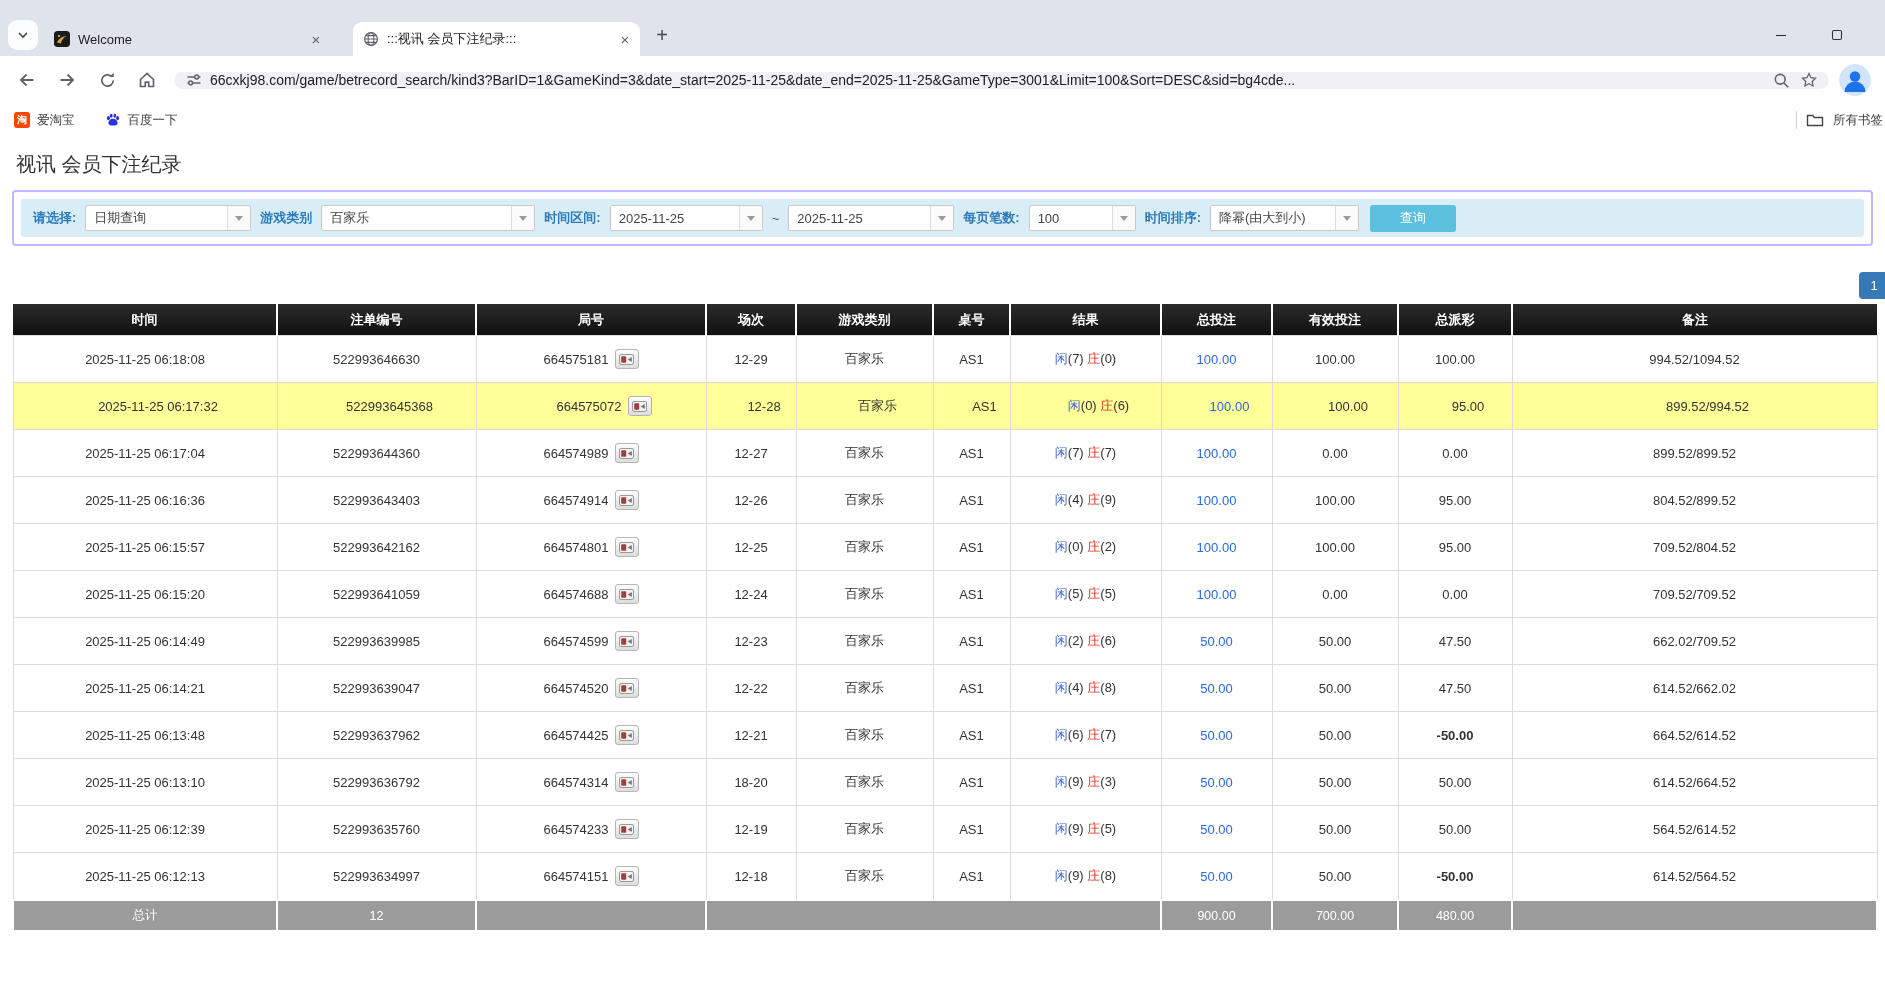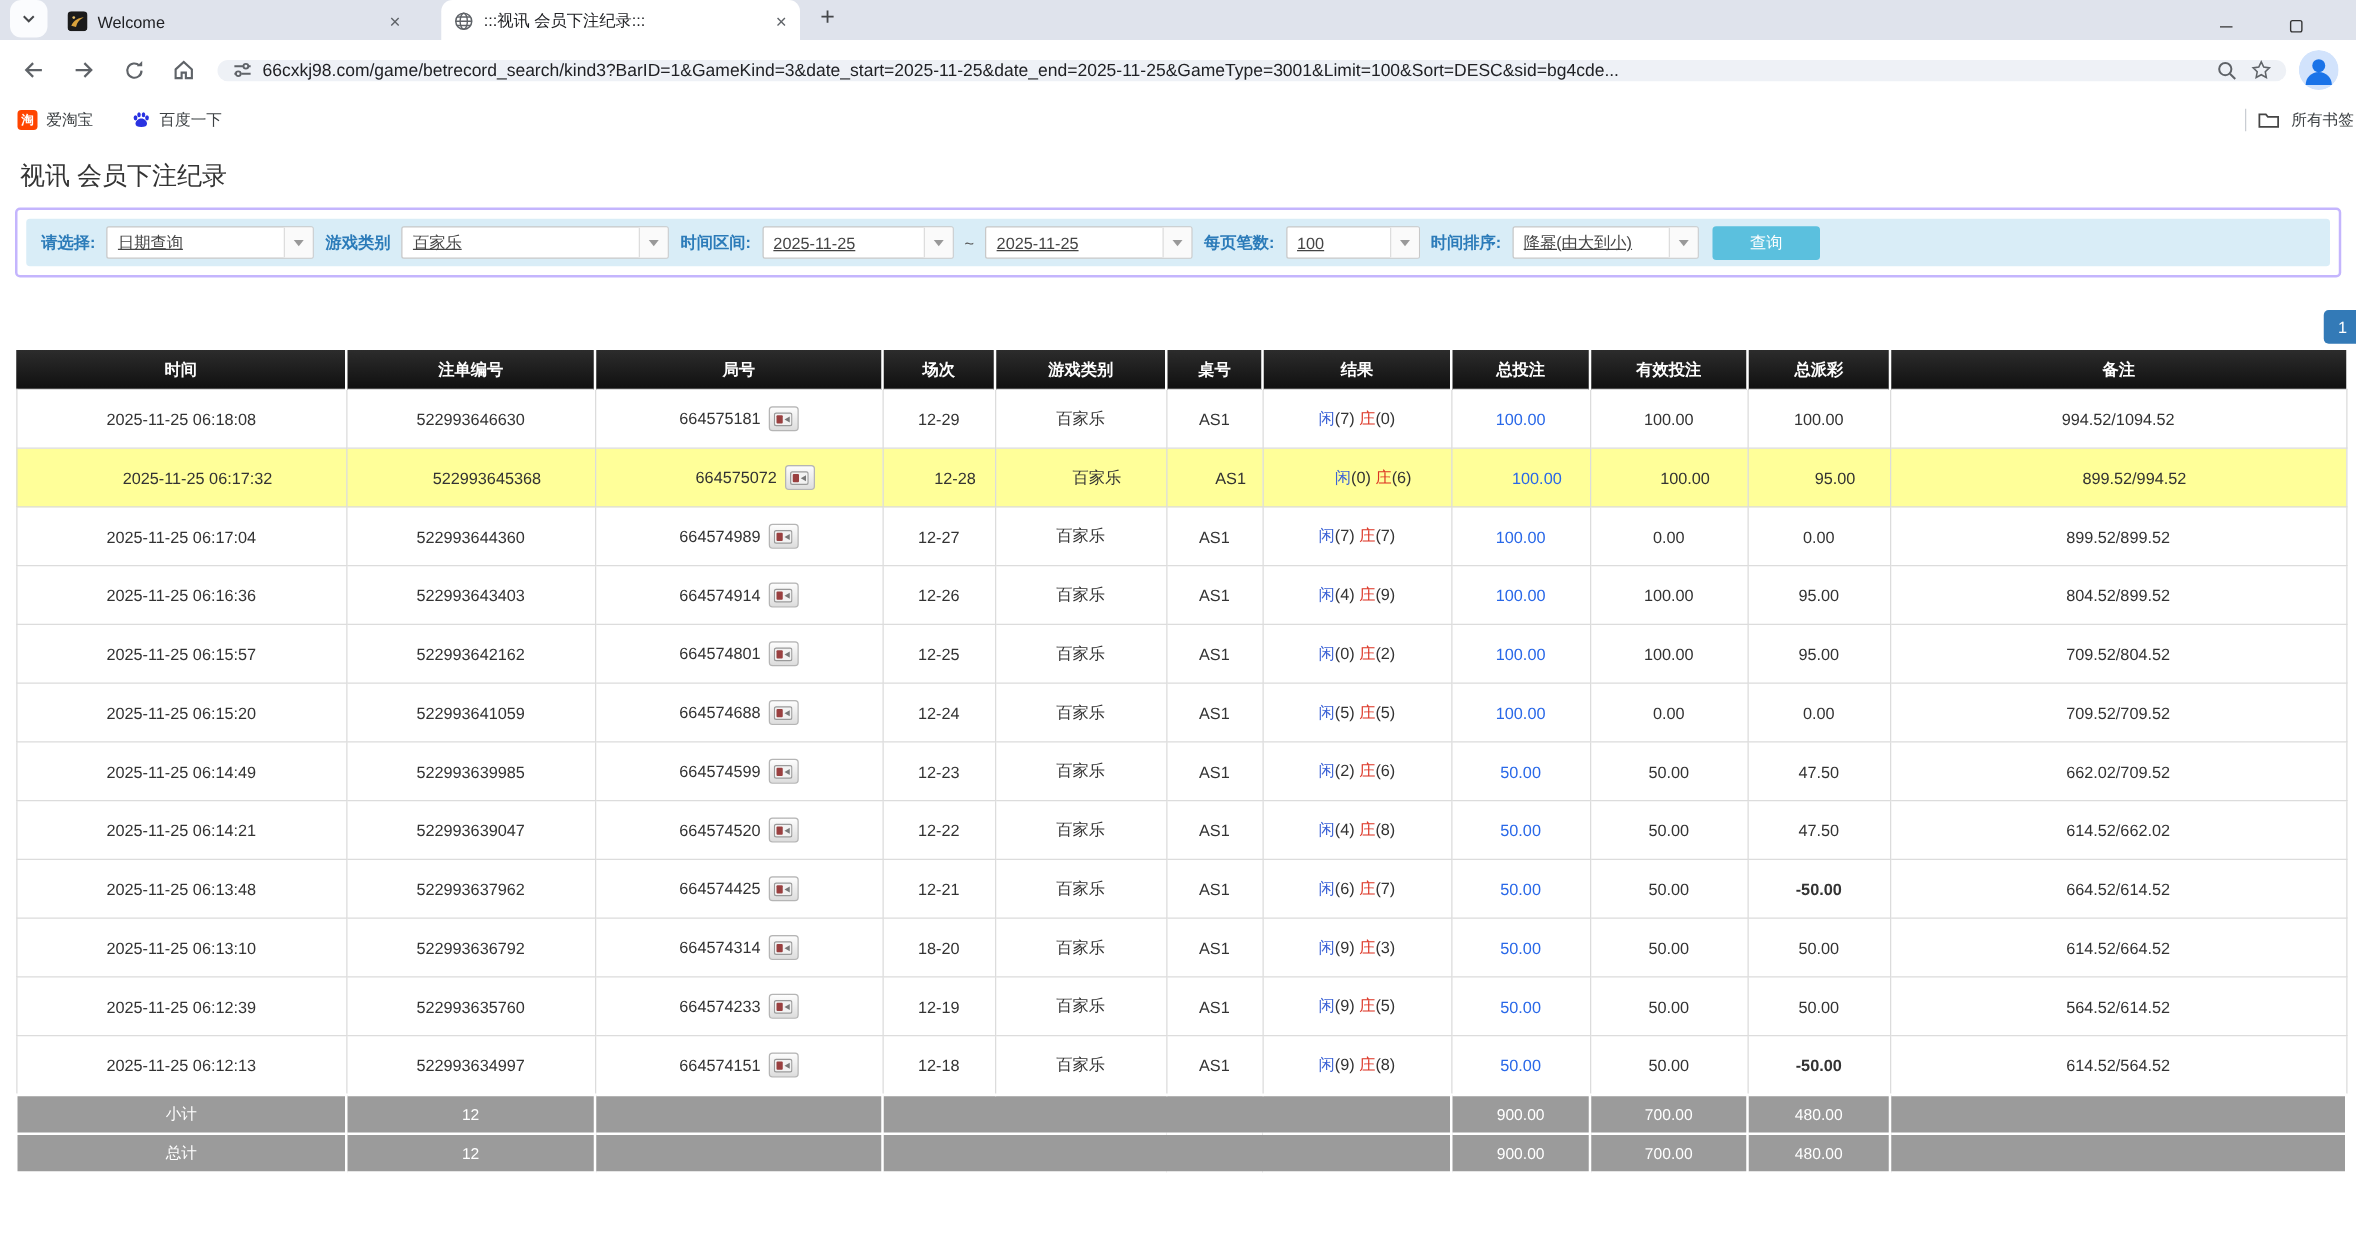--- a/index.html
+++ b/index.html
@@ -2,21 +2,21 @@
 <html style="--query-button: #5bc0de; --pagination-active: #337ab7; --row-highlight: #ffff99; --player-blue: #3d63d6; --banker-red: #dc3222; --bet-link-blue: #2968e8; --negative-red: #f50000; --filter-bar-bg: #d9edf7; --filter-label-blue: #2b7bb9; --info-bar-bg: #dff0d8; --info-text-green: #5c715c; --warning-orange: #fc4b28; --header-bg: #2c2c2c; --footer-gray: #9b9b9b;"><head>
 <meta charset="utf-8">
 <style>
   html,body{margin:0;padding:0;}
   body{
     width:1885px;height:1000px;overflow:hidden;background:#fff;
     font-family:"Liberation Sans","DejaVu Sans",sans-serif;
     -webkit-font-smoothing:antialiased;
   }
   
-  .tabstrip{height:32px;background:#dfe3ec;display:flex;align-items:flex-start;padding-left:8px;box-sizing:border-box;}
+  .tabstrip{height:56px;background:#dfe3ec;display:flex;align-items:flex-end;padding-left:8px;box-sizing:border-box;}
   .tab-search{width:30px;height:30px;margin:0 6px 6px 0;border-radius:9px;background:#fbfcfe;display:flex;align-items:center;justify-content:center;flex:none;}
   .tab{width:287px;height:34px;border-radius:9px 9px 0 0;display:flex;align-items:center;padding:0 6px 0 10px;font-size:13px;color:#3c4043;box-sizing:border-box;flex:none;}
   .tab.active{background:#fff;}
   .tab .favicon{width:16px;height:16px;flex:none;display:flex;align-items:center;justify-content:center;}
   .tab .title{flex:1;overflow:hidden;white-space:nowrap;margin:0 8px;color:#202124;}
   .tab .close{width:18px;height:18px;border-radius:50%;display:flex;align-items:center;justify-content:center;color:#5f6368;font-size:15px;line-height:1;flex:none;}
   .tab+ .tab{margin-left:22px;}
   .newtab{width:28px;height:28px;margin:0 0 7px 8px;font-size:20px;color:#45474a;display:flex;align-items:center;justify-content:center;flex:none;}
   .win-controls{margin-left:auto;display:flex;align-items:center;height:42px;gap:16px;padding-right:28px;}
   .win-btn{width:40px;height:30px;display:flex;align-items:center;justify-content:center;}
@@ -34,21 +34,21 @@
   .bm-divider{width:1px;height:18px;background:#c9cdd3;}
   .all-bm-label{width:52px;overflow:hidden;white-space:nowrap;}
   
   .content{padding:0 12px;box-sizing:border-box;}
   .page-title{font-size:20px;font-weight:400;color:#333;margin:15px 0 12px 4px;}
   .filter-panel{border:2px solid #c4b5fd;border-radius:4px;padding:7px;margin-bottom:12px;}
   .filter-bar{background:var(--filter-bar-bg,#d9edf7);border-radius:3px;height:38px;display:flex;align-items:center;padding:0 10px;font-size:13px;gap:7px;}
   .f-label{color:var(--filter-label-blue,#2b7bb9);font-weight:bold;white-space:nowrap;margin:0 2px;}
   .tilde{color:#555;margin:0 2px;}
   .combo{background:#fff;border:1px solid #c8c8c8;border-radius:2px;height:26px;display:flex;align-items:stretch;box-sizing:border-box;}
-  .combo-text{padding:0 8px;color:#444;display:flex;align-items:center;flex:1;white-space:nowrap;overflow:hidden;text-decoration:underline;}
+  .combo-text{padding:0 8px;color:#444;display:flex;align-items:center;flex:1;white-space:nowrap;overflow:hidden;}
   .combo-arrow{width:22px;border-left:1px solid #ddd;background:#fafafa;display:flex;align-items:center;justify-content:center;flex:none;}
   .combo-arrow i{width:0;height:0;border-left:4px solid transparent;border-right:4px solid transparent;border-top:5px solid #999;}
   .w1{width:166px}.w2{width:214px}.w3{width:153px}.w4{width:166px}.w5{width:107px}.w6{width:149px}
   .query-btn{background:var(--query-button,#5bc0de);color:#fff;border:none;border-radius:3px;height:27px;padding:0 30px;font-size:13px;margin-left:4px;}
   .info-bar{background:var(--info-bar-bg,#dff0d8);border-radius:3px;height:40px;display:flex;align-items:center;justify-content:space-between;padding:0 12px;font-size:13px;}
   .info-left{color:var(--info-text-green,#5c715c);}
   .info-right{color:var(--warning-orange,#fc4b28);}
   .pagination-row{display:flex;justify-content:flex-end;margin:26px -16px 5px 0;}
   .page-btn{min-width:30px;height:27px;background:var(--pagination-active,#337ab7);color:#fff;border-radius:4px;display:flex;align-items:center;justify-content:center;font-size:13px;}
   
@@ -494,30 +494,20 @@
           <td>12-18</td>
           <td>百家乐</td>
           <td>AS1</td>
           <td class="res"><span class="res-p"><b>闲</b>(9)</span> <span class="res-b"><b>庄</b>(8)</span></td>
           <td><a class="bet-link">50.00</a></td>
           <td>50.00</td>
           <td class="neg">-50.00</td>
           <td>614.52/564.52</td>
         </tr>
         <tr class="foot">
-          <td>小计</td>
-          <td>12</td>
-          <td></td>
-          <td colspan="4"></td>
-          <td>900.00</td>
-          <td>700.00</td>
-          <td>480.00</td>
-          <td></td>
-        </tr>
-        <tr class="foot">
           <td>总计</td>
           <td>12</td>
           <td></td>
           <td colspan="4"></td>
           <td>900.00</td>
           <td>700.00</td>
           <td>480.00</td>
           <td></td>
         </tr>
       </tbody>

